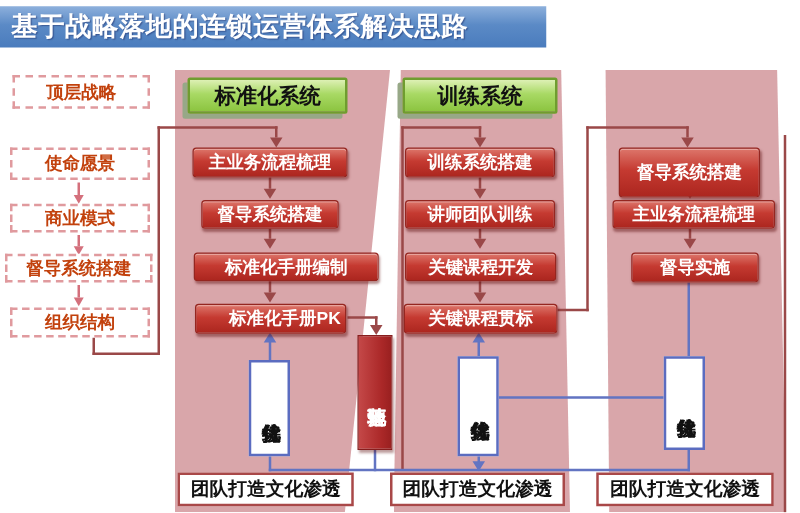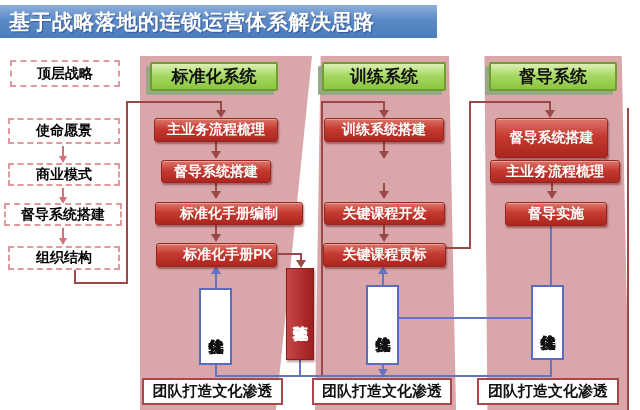--- a/index.html
+++ b/index.html
@@ -7,21 +7,21 @@
          font-family:"Liberation Sans","DejaVu Sans",sans-serif;}
   
   .titlebar{position:absolute;left:0;top:5px;width:437px;height:33px;
     background:linear-gradient(180deg,#8db0dc 0%,#5b8ac6 45%,#4a7cbd 100%);
     color:#fff;font-size:21px;font-weight:bold;line-height:33px;padding-left:9px;
     box-sizing:border-box;letter-spacing:0.5px;text-shadow:1px 1px 1px rgba(0,0,60,.35);}
   
   .panel{position:absolute;background:#d9a6aa;z-index:1;}
   
   .dbox{position:absolute;background:#fff;border:2px dashed #e09a9e;box-sizing:border-box;
-    color:#000000;font-size:14px;font-weight:bold;display:flex;align-items:center;
+    color:#c2410c;font-size:14px;font-weight:bold;display:flex;align-items:center;
     justify-content:center;z-index:3;}
   
   .gH{position:absolute;background:linear-gradient(180deg,#ddf0b4 0%,#a8d964 45%,#8cc440 100%);
     border:2px solid #6f9d2f;border-radius:2px;box-shadow:-4px 4px 0 #97a887;
     color:#111;font-size:17px;font-weight:bold;display:flex;align-items:center;
     justify-content:center;box-sizing:border-box;z-index:3;}
   
   .rbox{position:absolute;background:linear-gradient(180deg,#dd766b 0%,#c53a31 45%,#ac261f 100%);
     border:1px solid #952620;border-radius:3px;box-shadow:1px 2px 2px rgba(90,10,10,.45),
     inset 0 1px 0 rgba(255,255,255,.35);color:#fff;font-size:14px;font-weight:bold;
@@ -69,28 +69,28 @@
 
   <div class="dashv" style="left:62px;top:146px;height:10px;"></div>
   <div class="tri td-r" style="left:59px;top:156px;"></div>
   <div class="dashv" style="left:62px;top:188px;height:9px;"></div>
   <div class="tri td-r" style="left:59px;top:197px;"></div>
   <div class="dashv" style="left:62px;top:228px;height:10px;"></div>
   <div class="tri td-r" style="left:59px;top:238px;"></div>
 
   <div class="gH" style="left:150px;top:62px;width:128px;height:29px;">标准化系统</div>
   <div class="gH" style="left:322px;top:62px;width:124px;height:29px;">训练系统</div>
-  <div class="gH" style="left:489px;top:62px;width:128px;height:29px;">督导系统</div>
 
   <div class="rbox" style="left:154px;top:118px;width:124px;height:24px;">主业务流程梳理</div>
   <div class="rbox" style="left:161px;top:160px;width:110px;height:23px;">督导系统搭建</div>
   <div class="rbox" style="left:155px;top:202px;width:148px;height:23px;">标准化手册编制</div>
   <div class="rbox" style="left:156px;top:243px;width:121px;height:24px;padding-left:23px;">标准化手册PK</div>
 
   <div class="rbox" style="left:324px;top:118px;width:120px;height:24px;">训练系统搭建</div>
+  <div class="rbox" style="left:324px;top:160px;width:120px;height:23px;">讲师团队训练</div>
   <div class="rbox" style="left:324px;top:202px;width:121px;height:23px;">关键课程开发</div>
   <div class="rbox" style="left:323px;top:243px;width:123px;height:24px;">关键课程贯标</div>
 
   <div class="rbox" style="left:495px;top:118px;width:113px;height:40px;">督导系统搭建</div>
   <div class="rbox" style="left:490px;top:160px;width:130px;height:23px;">主业务流程梳理</div>
   <div class="rbox" style="left:505px;top:202px;width:102px;height:24px;">督导实施</div>
 
   <div class="ln m" style="left:215px;top:142px;width:2px;height:9px;"></div>
   <div class="tri td-m" style="left:211px;top:151px;"></div>
   <div class="ln m" style="left:215px;top:183px;width:2px;height:8px;"></div>

